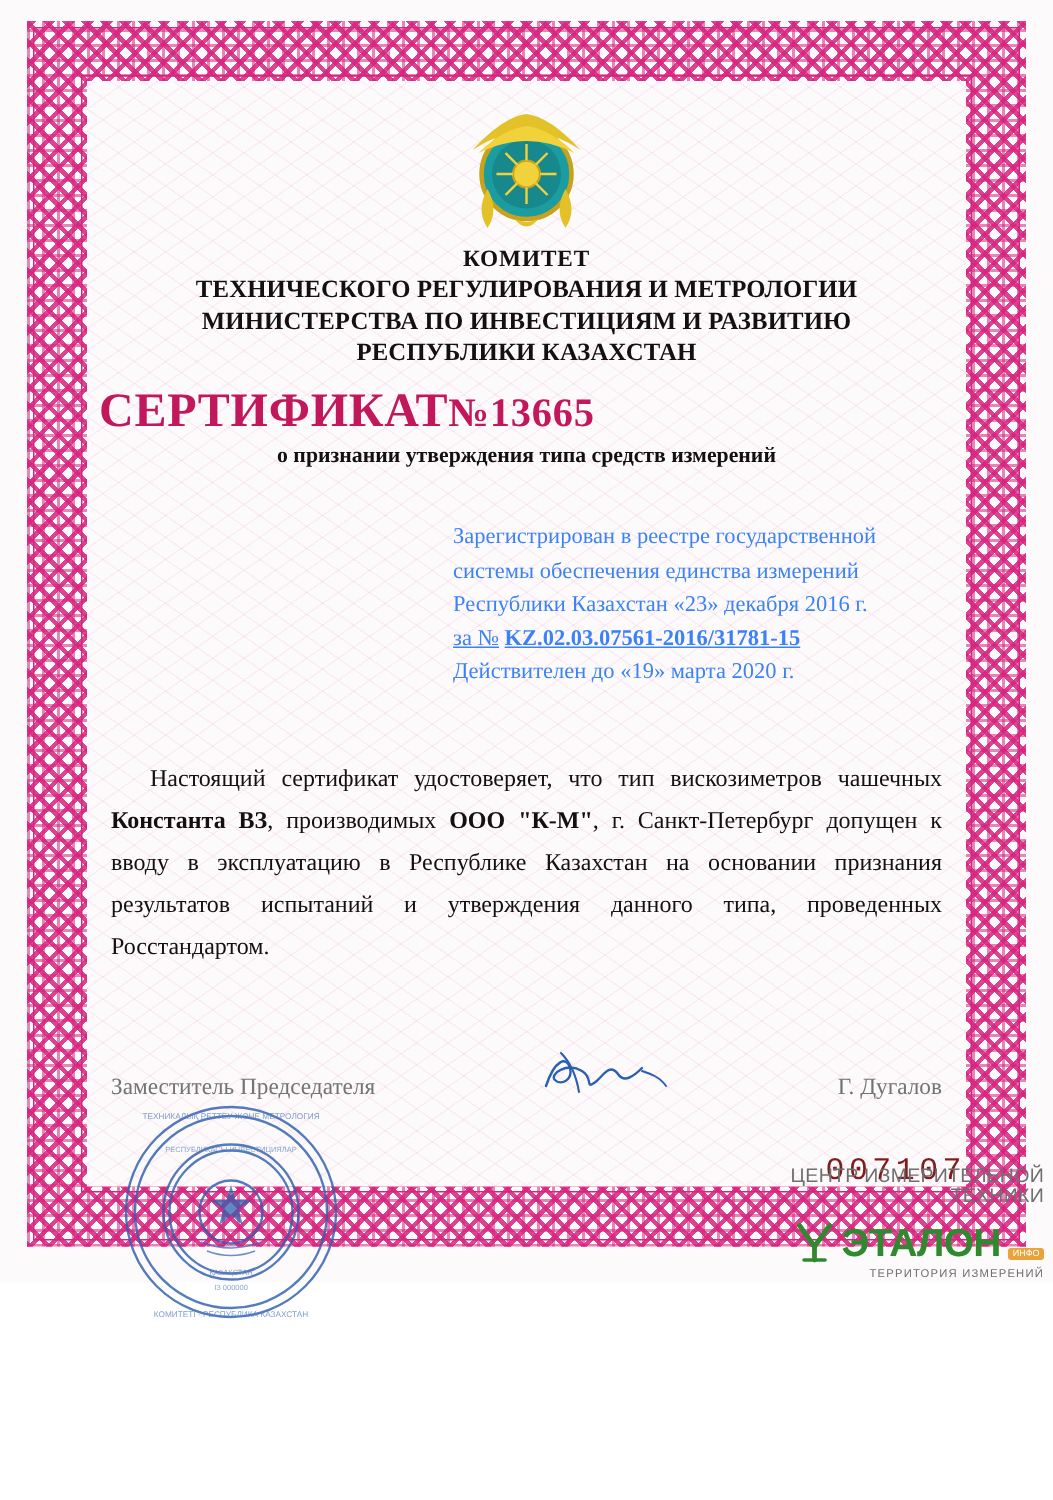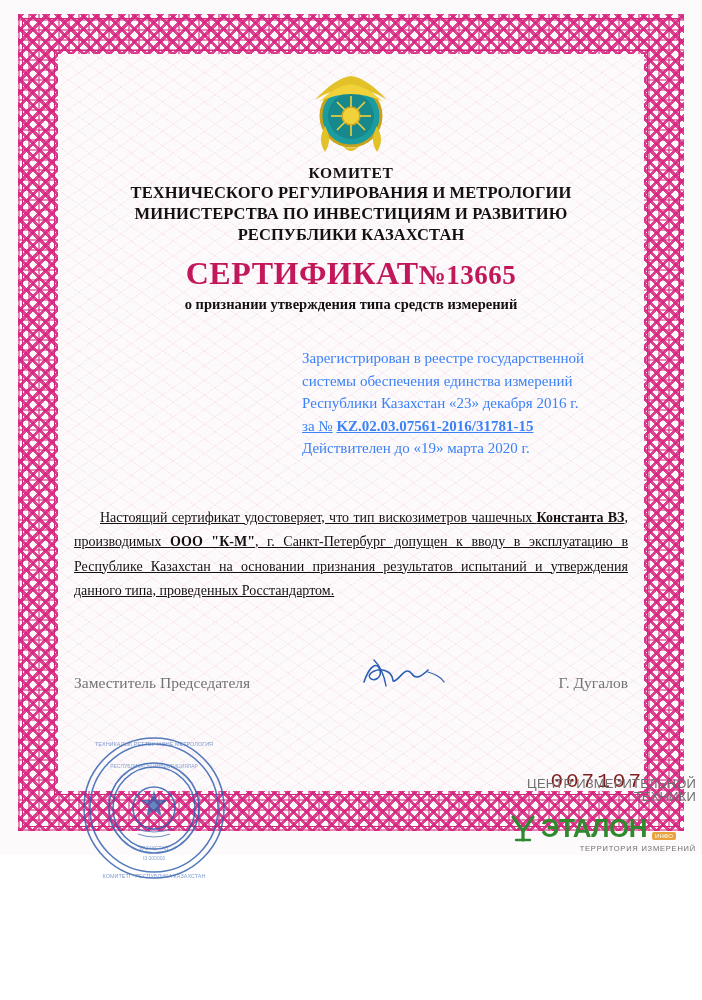--- a/index.html
+++ b/index.html
@@ -90,21 +90,20 @@
     margin-top: 2px;
   }
   .org-line-2, .org-line-3, .org-line-4 {
     font-size: 16.5px;
     font-weight: bold;
     letter-spacing: .1px;
     margin-top: 1px;
   }
 
   .cert-title {
-    text-align: center;
     color: #c2185b;
     font-weight: bold;
     font-size: 32px;
     letter-spacing: .5px;
     margin-top: 10px;
   }
   .cert-title .num {
     font-size: 27px;
   }
   .cert-subtitle {
@@ -126,27 +125,26 @@
   .reg-block .u {
     text-decoration: underline;
   }
   .reg-block b {
     font-weight: bold;
   }
 
   
   .body-text {
     margin-top: 46px;
-    font-size: 14px;
+    font-size: 16px;
     line-height: 1.75;
     text-align: justify;
     text-align-last: left;
     color: #13100f;
     padding: 0 8px;
-    text-decoration: underline;
   }
   .body-text .b {
     font-weight: bold;
   }
   .body-text .first {
     display: inline-block;
     width: 26px;
   }
 
   
@@ -200,20 +198,21 @@
   .logo-top-text {
     font-family: "Liberation Sans", sans-serif;
     font-size: 13px;
     color: #6f6f6f;
     letter-spacing: .2px;
     margin-bottom: 9px;
   }
   .logo-main {
     display: flex;
     align-items: center;
+    justify-content: flex-end;
     gap: 3px;
   }
   .logo-mark {
     width: 30px;
     height: 30px;
     position: relative;
     flex: none;
   }
   .logo-word {
     font-family: "Liberation Sans", sans-serif;

